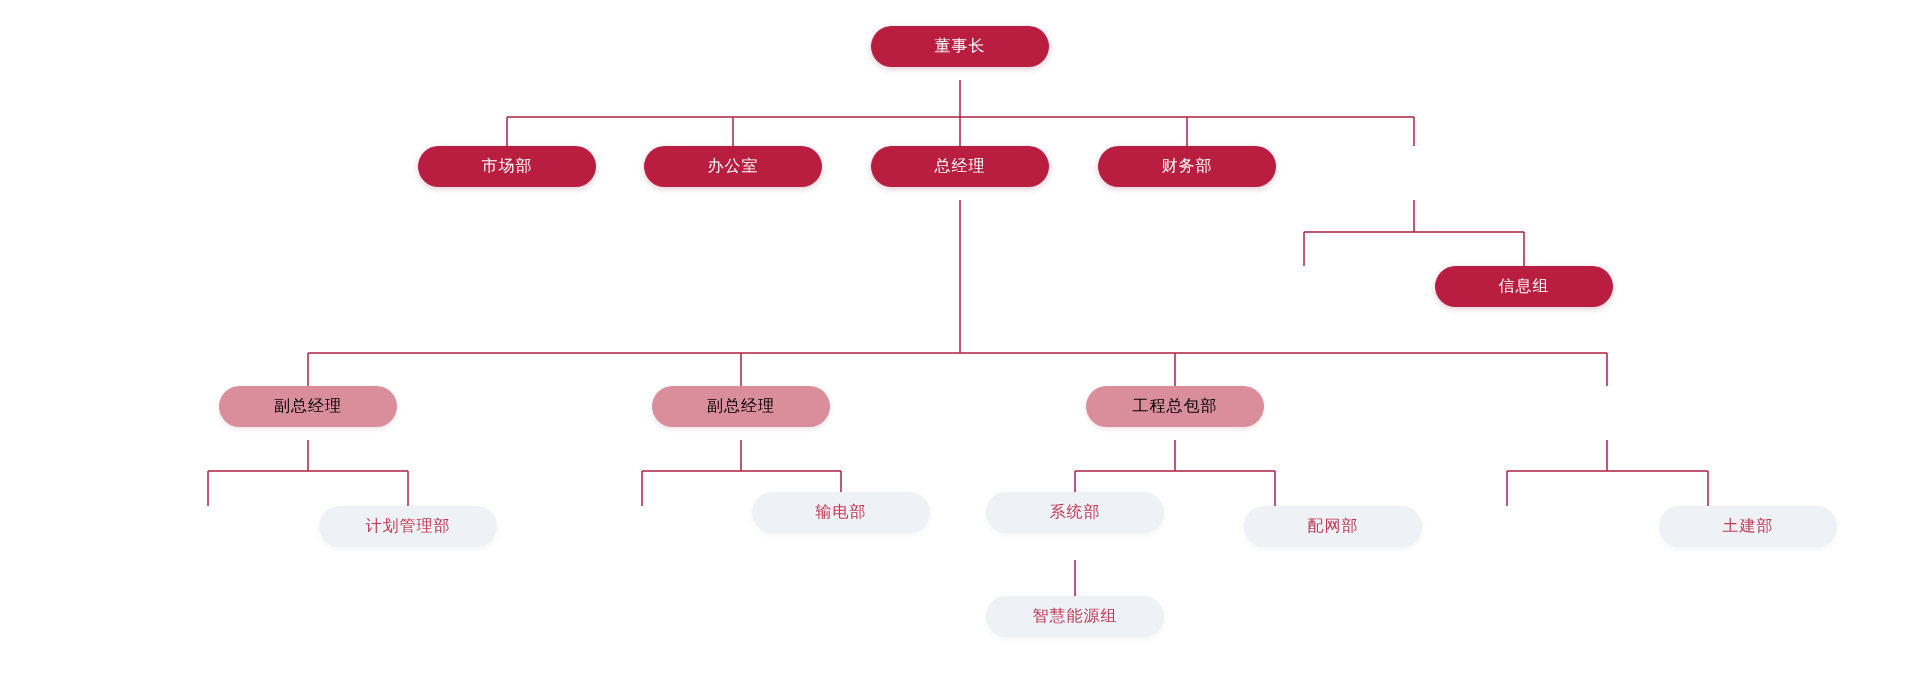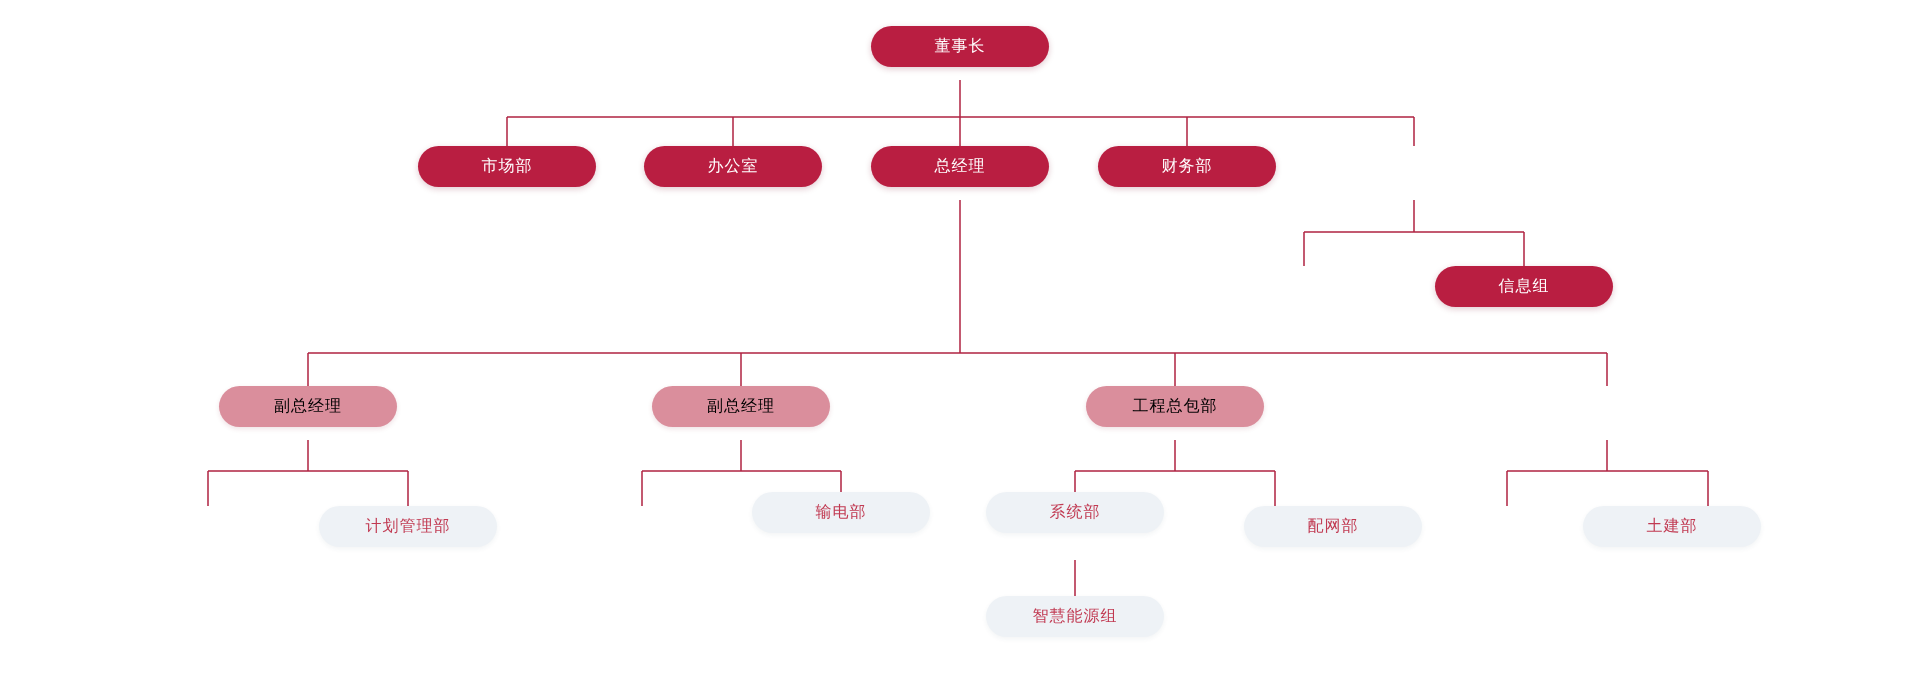--- a/index.html
+++ b/index.html
@@ -71,17 +71,17 @@
   <div class="node lv-dark" style="left:1435px;top:266px">信息组</div>
 
   <div class="node lv-pink" style="left:219px;top:386px">副总经理</div>
   <div class="node lv-pink" style="left:652px;top:386px">副总经理</div>
   <div class="node lv-pink" style="left:1086px;top:386px">工程总包部</div>
 
   <div class="node lv-light" style="left:319px;top:506px">计划管理部</div>
   <div class="node lv-light" style="left:752px;top:492px">输电部</div>
   <div class="node lv-light" style="left:986px;top:492px">系统部</div>
   <div class="node lv-light" style="left:1244px;top:506px">配网部</div>
-  <div class="node lv-light" style="left:1583px;top:506px">土建部</div>
+  <div class="node lv-light" style="left:1659px;top:506px">土建部</div>
 
   <div class="node lv-light" style="left:986px;top:596px">智慧能源组</div>
 
 </div>
 
 </body></html>

